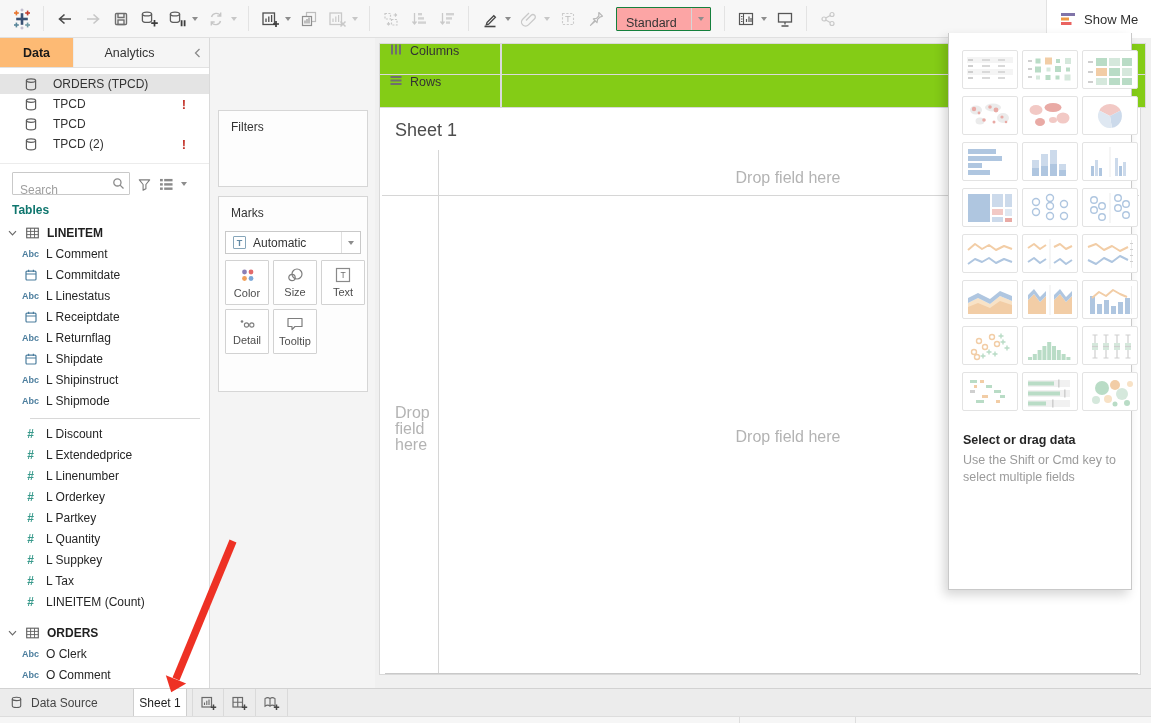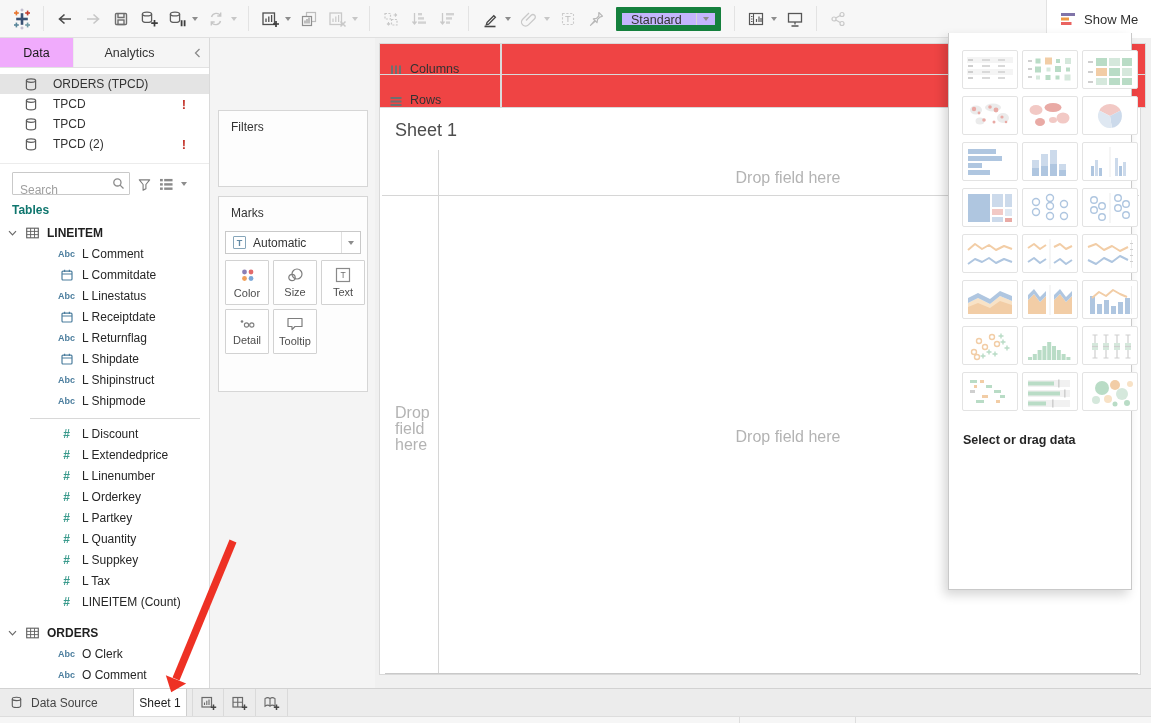--- a/index.html
+++ b/index.html
@@ -5,70 +5,70 @@
   *{box-sizing:border-box;margin:0;padding:0}
   html,body{width:1151px;height:723px}
   body{position:relative;font-family:"Liberation Sans",sans-serif;background:#f2f2f2;overflow:hidden;font-size:12px;color:#333}
 
   
   .toolbar{position:absolute;left:0;top:0;width:1151px;height:38px;background:#f7f7f7;border-bottom:1px solid #e0e0e0;display:flex;align-items:center;padding-left:8px}
   .tb-icon{min-width:28px;height:28px;display:flex;align-items:center;justify-content:center}
   .tb-sep{width:1px;height:25px;background:#e3e3e3;margin:0 7px}
   .caret{width:0;height:0;border-left:3.5px solid transparent;border-right:3.5px solid transparent;border-top:4px solid #8d8d8d;margin:0 4px 0 1px}
   .caret.lt{border-top-color:#c7c7c7}
-  .tb-select{height:24px;border:6px solid #15803d;background:#c4b5fd;display:flex;align-items:flex-start;margin:0 6px;border-radius:1px}
+  .tb-select{height:24px;border:1px solid #15803d;background:#fca5a5;display:flex;align-items:flex-end;margin:0 6px;border-radius:1px}
   .tb-select .val{padding:0 14px 0 9px;font-size:12.5px;color:#333}
   .tb-select .dd{width:19px;height:100%;border-left:1px solid #d6d6d6;display:flex;align-items:center;justify-content:center}
   .showme-btn{position:absolute;right:0;top:0;width:105px;height:38px;background:#fff;border-left:1px solid #e2e2e2;display:flex;align-items:center;gap:8px;padding-left:13px;font-size:13px;color:#2f2f2f}
 
   
   .datapane{position:absolute;left:0;top:38px;width:210px;height:650px;background:#fff;border-right:1px solid #dadada;overflow:hidden}
   .dp-tabs{display:flex;height:30px;border-bottom:1px solid #e2e2e2}
   .dp-tab{display:flex;align-items:center;justify-content:center;font-size:12.5px}
-  .dp-tab.active{width:74px;font-weight:normal;background:#f0abfc;border-right:1px solid #ececec;color:#1a1a1a}
+  .dp-tab.active{width:74px;font-weight:bold;background:#fdba74;border-right:1px solid #ececec;color:#1a1a1a}
   .dp-tab.idle{flex:1;background:#f5f5f5;color:#333}
   .dp-collapse{width:24px;background:#f5f5f5;display:flex;align-items:center;justify-content:center;color:#8a8a8a;font-size:12px}
   .ds-list{margin-top:6px}
   .ds-row{height:20px;display:flex;align-items:center;padding-left:25px;position:relative;color:#333}
   .ds-row.selected{background:#e4e4e4}
   .ds-row .nm{margin-left:16px}
   .ds-row .warn{position:absolute;right:23px;color:#c4362c;font-weight:bold;font-size:13px}
   .dp-divider{height:1px;background:#ececec;margin-top:9px}
   .dp-search{display:flex;align-items:center;margin:8px 8px 0 12px;gap:7px}
   .search-wrap{position:relative}
   .search-wrap input{width:118px;height:23px;border:1px solid #c9c9c9;border-radius:1px;font-size:12px;padding:12px 20px 0 7px;color:#333;font-family:"Liberation Sans",sans-serif;outline:none}
   .search-wrap input::placeholder{color:#9f9f9f}
   .search-wrap .mag{position:absolute;right:5px;top:5px}
   .dp-tables{font-weight:bold;font-size:12px;color:#0f766e;margin:6px 0 0 12px}
   .grp{display:flex;align-items:center;height:21px;margin-top:6px}
   .grp .chev{margin-left:8px;display:flex}
   .grp .tic{margin-left:9px;display:flex}
   .grp .gname{margin-left:8px;font-weight:bold;color:#1f1f1f}
-  .fld{display:flex;align-items:center;height:21px;padding-left:56px;color:#262626}
+  .fld{display:flex;align-items:center;height:21px;padding-left:20px;color:#262626}
   .fld .fic{width:21px;display:flex;justify-content:center}
   .fld .fname{margin-left:5px;white-space:nowrap}
   .fld .fname.it{}
   .fld-sep{height:1px;background:#d8d8d8;margin:6px 9px 5px 30px}
   .fi-abc{font-size:9px;font-weight:bold;color:#4c7e9e;letter-spacing:0}
   .fi-num{font-size:12px;font-weight:bold;color:#399a8c}
 
   
   .shelfcol{position:absolute;left:210px;top:38px;width:165px;height:650px;background:#f4f4f4}
   .card{position:absolute;left:8px;width:150px;background:#fdfdfd;border:1px solid #d6d6d6}
   .card-label{font-size:12px;color:#333;margin:9px 0 0 12px}
   .marks-dd{margin:11px 6px 0;height:23px;border:1px solid #c9c9c9;background:#fff;display:flex;align-items:center;color:#333}
   .marks-dd .ticon{width:13px;height:13px;border:1px solid #87a6ba;color:#628aa5;font-size:9px;font-weight:bold;display:flex;align-items:center;justify-content:center;margin:0 7px;border-radius:1px}
   .marks-dd .dd{margin-left:auto;width:19px;height:100%;border-left:1px solid #e0e0e0;display:flex;align-items:center;justify-content:center}
   .marks-grid{display:flex;flex-wrap:wrap;gap:4px;margin:6px 0 0 6px;width:142px}
   .mbtn{width:44px;height:45px;border:1px solid #d2d2d2;background:#fff;display:flex;flex-direction:column;align-items:center;justify-content:center;gap:3px;border-radius:1px}
   .mbtn .lbl{font-size:11px;color:#4e4e4e}
 
   
   .workarea{position:absolute;left:375px;top:38px;width:776px;height:650px;background:#f0f0f0}
-  .shelf{position:absolute;height:34px;background:#ef4444;border:1px solid #dadada;display:flex;align-items:flex-end}
+  .shelf{position:absolute;height:34px;background:#84cc16;border:1px solid #dadada;display:flex;align-items:flex-start}
   .shelf.lab{padding-left:10px;gap:8px;color:#333;font-size:12.5px}
   .sheet{position:absolute;left:4px;top:69px;width:762px;height:568px;background:#fff;border:1px solid #d9d9d9}
   .sheet-title{position:absolute;left:15px;top:12px;font-size:18px;color:#4d4d4d}
   .sh-vline{position:absolute;left:58px;top:42px;width:1px;height:524px;background:#d6d6d6}
   .sh-hline{position:absolute;left:2px;top:87px;width:757px;height:1px;background:#d6d6d6}
   .sh-bline{position:absolute;left:5px;top:565px;width:753px;height:1px;background:#c9c9c9}
   .drop{color:#b3b3b3;font-size:16px}
   .drop-top{position:absolute;left:58px;top:61px;width:700px;text-align:center}
   .drop-left{position:absolute;left:15px;top:297px;width:40px;line-height:16px}
   .drop-center{position:absolute;left:58px;top:320px;width:700px;text-align:center}
@@ -889,20 +889,21 @@
           <circle cx="36" cy="18" r="6" fill="#d5e8dc"></circle>
           <circle cx="22" cy="23" r="4" fill="#f8e2c6"></circle>
           <circle cx="41" cy="27" r="3" fill="#b9dcc6"></circle>
           <circle cx="10" cy="24" r="4" fill="#d5e8dc"></circle>
           <circle cx="44" cy="8" r="3" fill="#f8e2c6"></circle>
           <circle cx="29" cy="28" r="2.5" fill="#b9dcc6"></circle>
         </svg>
       </div>
     </div>
   <div class="sm-hint-title">Select or drag data</div>
+  <div class="sm-hint-body">Use the Shift or Cmd key to select multiple fields</div>
 </div>
 
 <div class="tabbar">
   <div class="tab-ds">
     <svg width="11" height="13" viewBox="0 0 12 13">
         <ellipse cx="6" cy="2.6" rx="4.6" ry="1.8" fill="none" stroke="#5c5c5c" stroke-width="1.2"></ellipse>
         <path d="M1.4 2.6 V10 a4.6 1.9 0 0 0 9.2 0 V2.6" fill="none" stroke="#5c5c5c" stroke-width="1.2"></path>
       </svg>
     <span>Data Source</span>
   </div>

